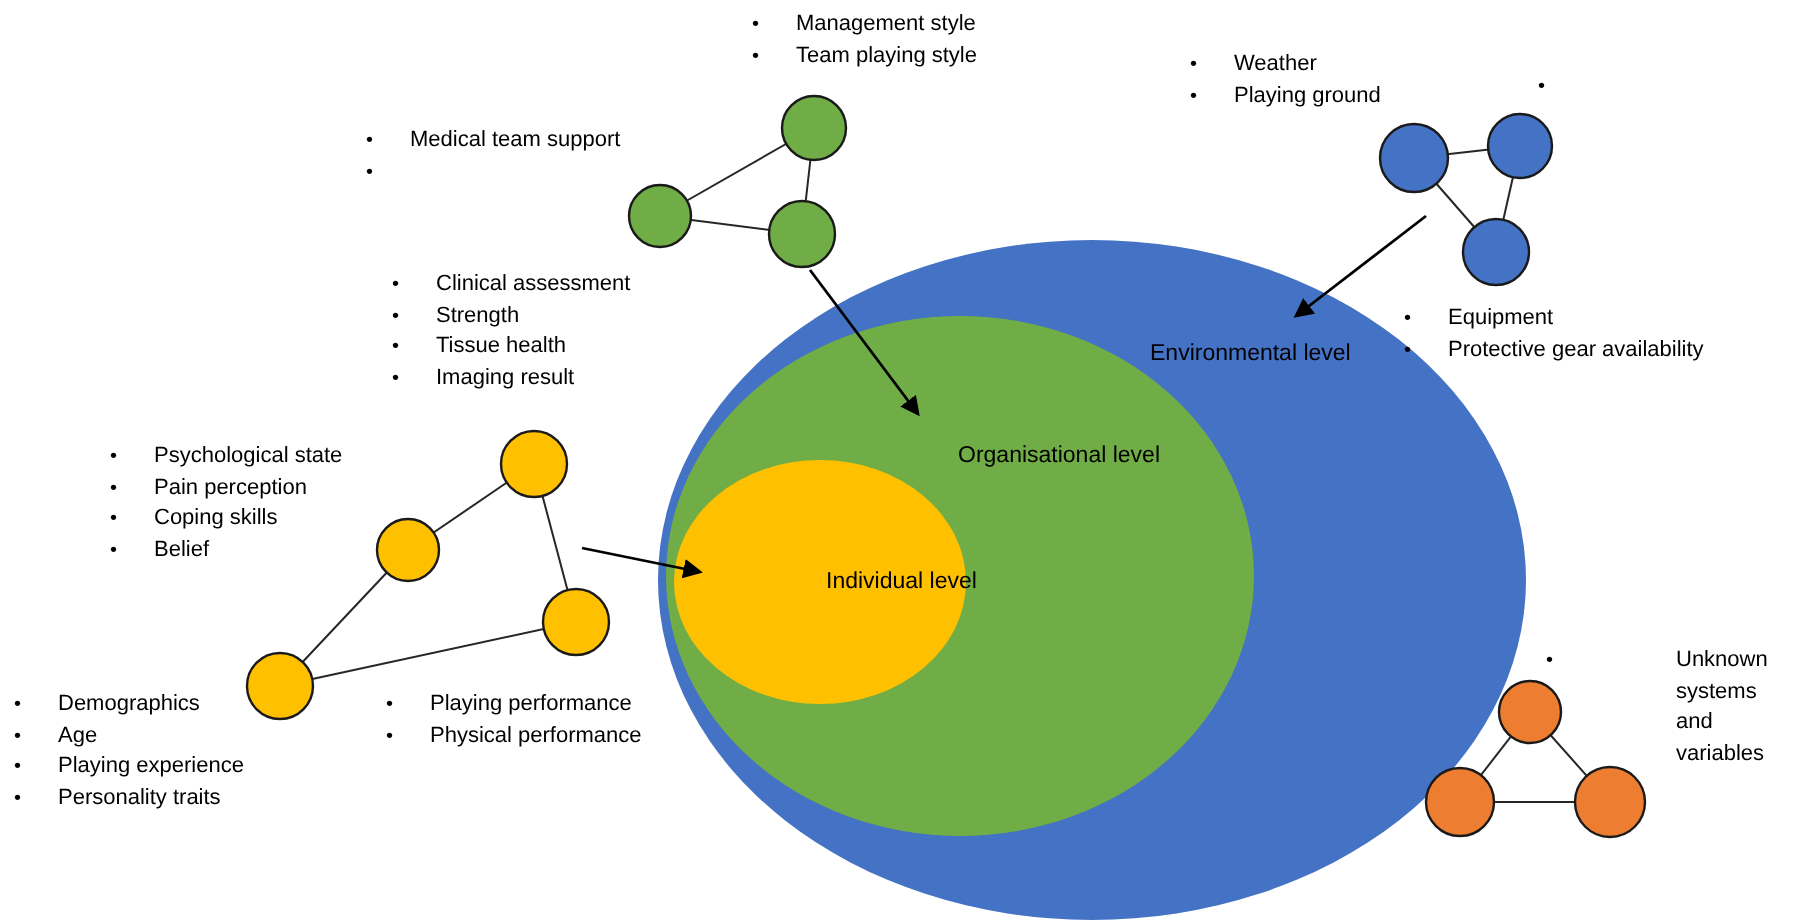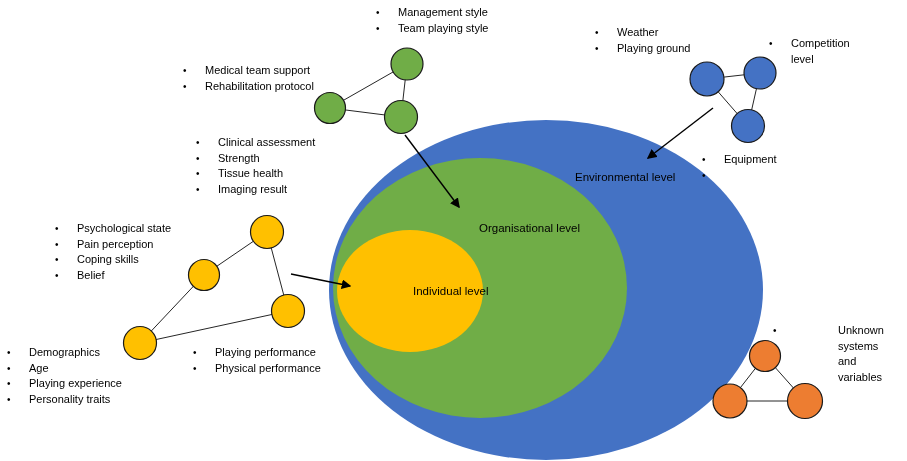--- a/index.html
+++ b/index.html
@@ -102,21 +102,20 @@
       </div>
   </div>
 
   <div class="bullets" style="left:183px; top:63px;">
     <div class="row">
         <span class="dot">•</span>
         <span class="txt">Medical team support</span>
       </div>
     <div class="row">
         <span class="dot">•</span>
-        <span class="txt">Rehabilitation protocol</span>
       </div>
   </div>
 
   <div class="bullets" style="left:196px; top:135px;">
     <div class="row">
         <span class="dot">•</span>
         <span class="txt">Clinical assessment</span>
       </div>
     <div class="row">
         <span class="dot">•</span>
@@ -188,31 +187,31 @@
       </div>
     <div class="row">
         <span class="dot">•</span>
         <span class="txt">Playing ground</span>
       </div>
   </div>
 
   <div class="bullets wrap" style="left:769px; top:36px; width:100px;">
     <div class="row">
         <span class="dot">•</span>
-        <span class="txt" style="width:72px;">Competition level</span>
       </div>
   </div>
 
   <div class="bullets" style="left:702px; top:152px;">
     <div class="row">
         <span class="dot">•</span>
         <span class="txt">Equipment</span>
       </div>
     <div class="row">
         <span class="dot">•</span>
+        <span class="txt">Protective gear availability</span>
       </div>
   </div>
 
   <div class="bullets wrap" style="left:773px; top:323px; width:125px;">
     <div class="row">
         <span class="dot">•</span>
         <span class="txt" style="width:95px;margin-left:43px;">Unknown systems and variables</span>
       </div>
   </div>
 

